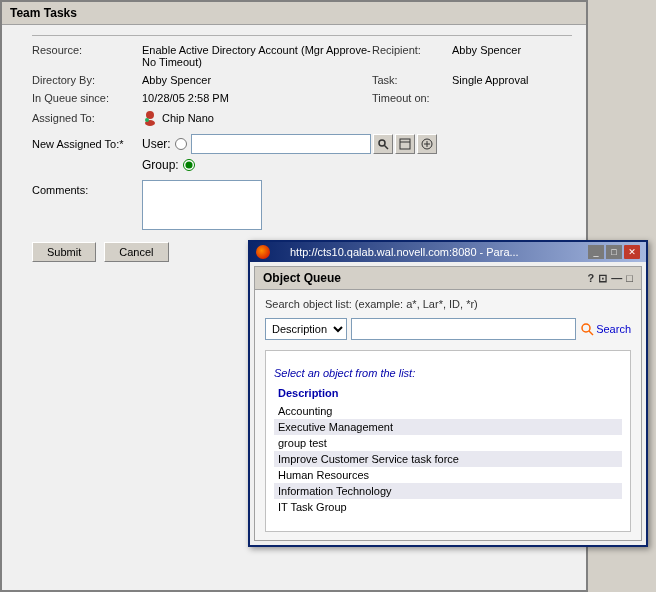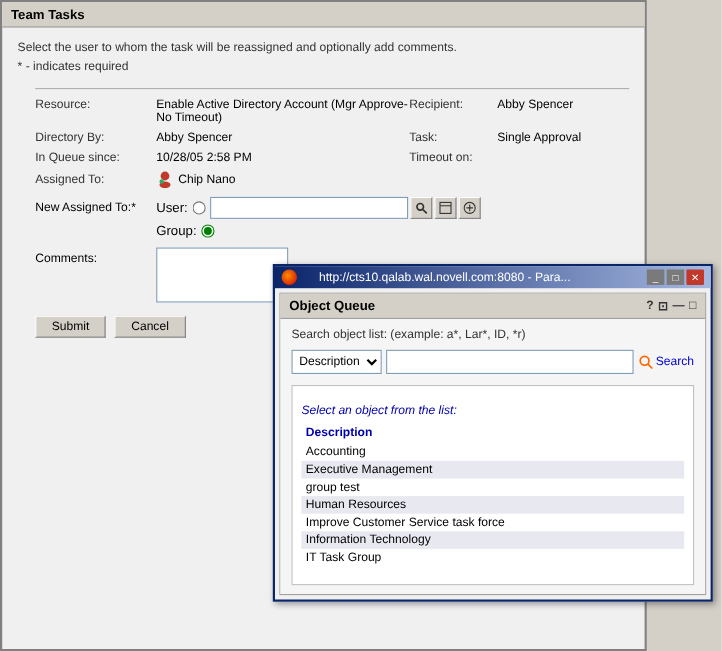--- a/index.html
+++ b/index.html
@@ -367,24 +367,20 @@
     }
   </style>
 </head>
 <body>
 
 <div class="main-window">
   <div class="window-titlebar">
     <span>Team Tasks</span>
   </div>
   <div class="window-content">
-    <div class="intro-text">
-      <div>Select the user to whom the task will be reassigned and optionally add comments.</div>
-      <div>* - indicates required</div>
-    </div>
 
     <div class="form-section">
 
       <div class="info-row">
         <span class="info-label">Resource:</span>
         <span class="info-value">Enable Active Directory Account (Mgr Approve-No Timeout)</span>
         <span class="info-right-label">Recipient:</span>
         <span class="info-right-value">Abby Spencer</span>
       </div>
 
@@ -507,21 +503,21 @@
             <span>Search</span>
           </a>
         </div>
 
         <div class="results-section">
           <div class="results-prompt">Select an object from the list:</div>
           <div class="results-header">Description</div>
           <div class="result-item">Accounting</div>
           <div class="result-item">Executive Management</div>
           <div class="result-item">group test</div>
+          <div class="result-item">Improve Customer Service task force</div>
           <div class="result-item">Human Resources</div>
-          <div class="result-item">Improve Customer Service task force</div>
           <div class="result-item">Information Technology</div>
           <div class="result-item">IT Task Group</div>
         </div>
       </div>
     </div>
   </div>
 </div>
 
 </body></html>

